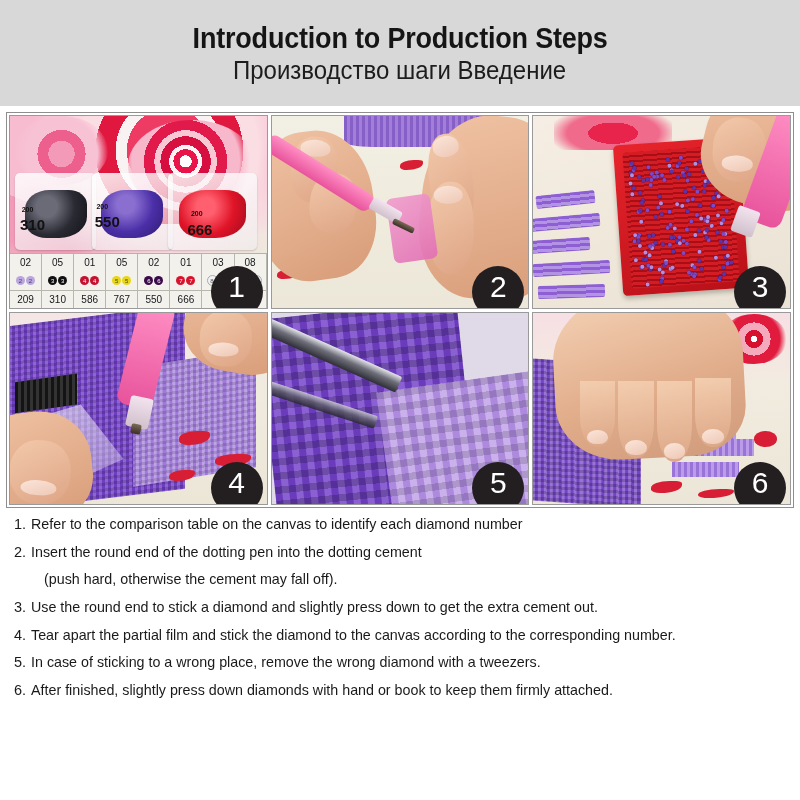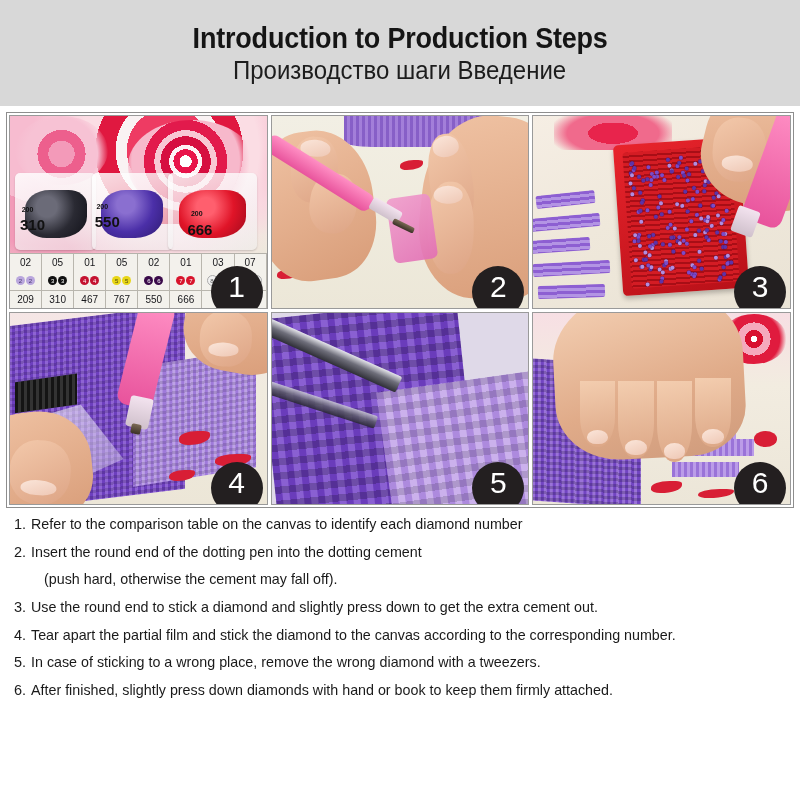--- a/index.html
+++ b/index.html
@@ -211,21 +211,21 @@
           </div>
           <div class="s1-table">
             <div class="s1-row top" id="t-cols">
                 <div class="s1-cell">02</div>
                 <div class="s1-cell">05</div>
                 <div class="s1-cell">01</div>
                 <div class="s1-cell">05</div>
                 <div class="s1-cell">02</div>
                 <div class="s1-cell">01</div>
                 <div class="s1-cell">03</div>
-                <div class="s1-cell">07</div>
+                <div class="s1-cell">08</div>
               </div>
             <div class="s1-row mid" id="t-syms">
                 <div class="s1-cell">
                   <span class="s1-dot" style="background: rgb(185, 166, 221); color: rgb(74, 58, 112);">2</span>
                   <span class="s1-dot" style="background: rgb(185, 166, 221); color: rgb(74, 58, 112);">2</span>
                 </div>
                 <div class="s1-cell">
                   <span class="s1-dot" style="background: rgb(17, 17, 17); color: rgb(255, 255, 255);">3</span>
                   <span class="s1-dot" style="background: rgb(17, 17, 17); color: rgb(255, 255, 255);">3</span>
                 </div>
@@ -250,21 +250,21 @@
                   <span class="s1-dot" style="background: rgb(242, 242, 242); color: rgb(85, 85, 85); border: 1px solid rgb(170, 170, 170);">8</span>
                 </div>
                 <div class="s1-cell">
                   <span class="s1-dot" style="background: rgb(242, 242, 242); color: rgb(85, 85, 85); border: 1px solid rgb(170, 170, 170);">9</span>
                   <span class="s1-dot" style="background: rgb(242, 242, 242); color: rgb(85, 85, 85); border: 1px solid rgb(170, 170, 170);">9</span>
                 </div>
               </div>
             <div class="s1-row bot" id="t-codes">
                 <div class="s1-cell">209</div>
                 <div class="s1-cell">310</div>
-                <div class="s1-cell">467</div>
+                <div class="s1-cell">586</div>
                 <div class="s1-cell">767</div>
                 <div class="s1-cell">550</div>
                 <div class="s1-cell">666</div>
                 <div class="s1-cell">7</div>
                 <div class="s1-cell">8</div>
               </div>
           </div>
         </div>
         <div class="badge">1</div>
       </div>

